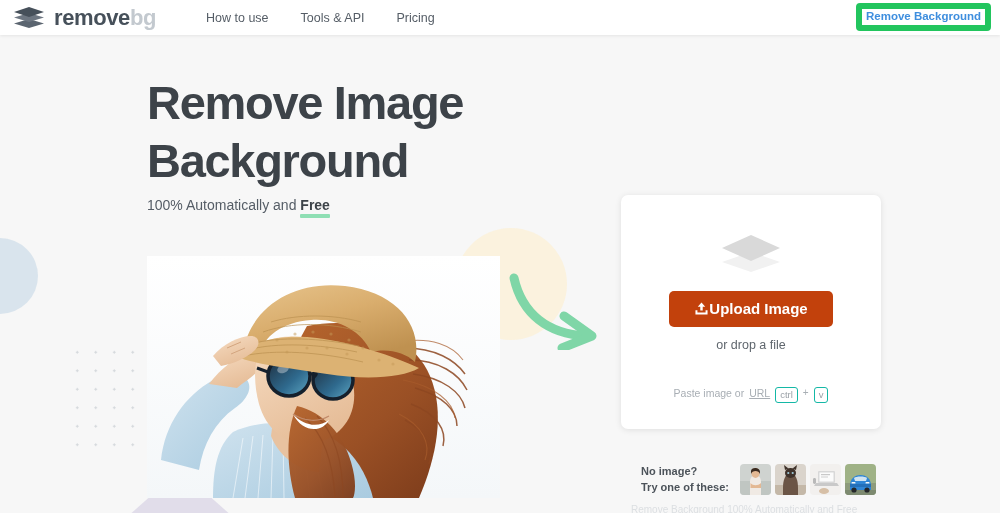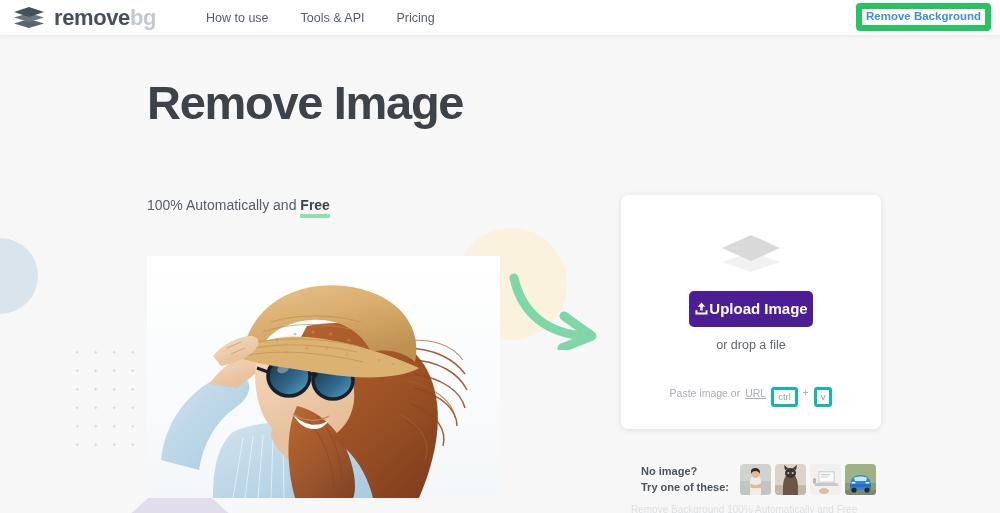--- a/index.html
+++ b/index.html
@@ -216,23 +216,23 @@
     height: 192px;
     display: flex;
     flex-direction: column;
     align-items: center;
     justify-content: center;
   }
 
   #card-layers-icon { width: 68px; height: 46px; margin-bottom: 14px; }
 
   #upload-button {
-    width: 124px;
+    width: 164px;
     height: 36px;
-    background: #4c1d95;
+    background: #c2410c;
     border: none;
     border-radius: 5px;
     color: #ffffff;
     font-family: "Liberation Sans", sans-serif;
     font-size: 15px;
     font-weight: bold;
     display: flex;
     align-items: center;
     justify-content: center;
     gap: 0;
@@ -260,21 +260,21 @@
     font-size: 10.5px;
     color: #a8aeb4;
   }
   #card-footer .url-link {
     color: #a8aeb4;
     text-decoration: underline;
     cursor: pointer;
   }
   .kbd {
     display: inline-block;
-    border: 3px solid #14b8a6;
+    border: 1px solid #14b8a6;
     border-radius: 3px;
     background: #ffffff;
     padding: 1px 4px;
     font-size: 9.5px;
     color: #9ba1a7;
     line-height: 1.25;
   }
   .kbd-plus { color: #a8aeb4; font-size: 10px; }
 
   
@@ -343,20 +343,21 @@
     <a href="#">How to use</a>
     <a href="#">Tools &amp; API</a>
     <a href="#">Pricing</a>
   </div>
 
   <button id="cta-header">Remove Background</button>
 </div>
 
 <h1 id="hero-heading">
   <span>Remove Image</span><br>
+  <span>Background</span>
 </h1>
 
 <div id="hero-subtitle">
   <span>100% Automatically and </span><span class="free">Free</span>
 </div>
 
 <div id="hero-image">
   <svg id="hero-photo" viewBox="0 0 353 242" preserveAspectRatio="xMidYMid slice">
     <defs>
       <linearGradient id="gSky" x1="0" y1="0" x2="0" y2="1">

